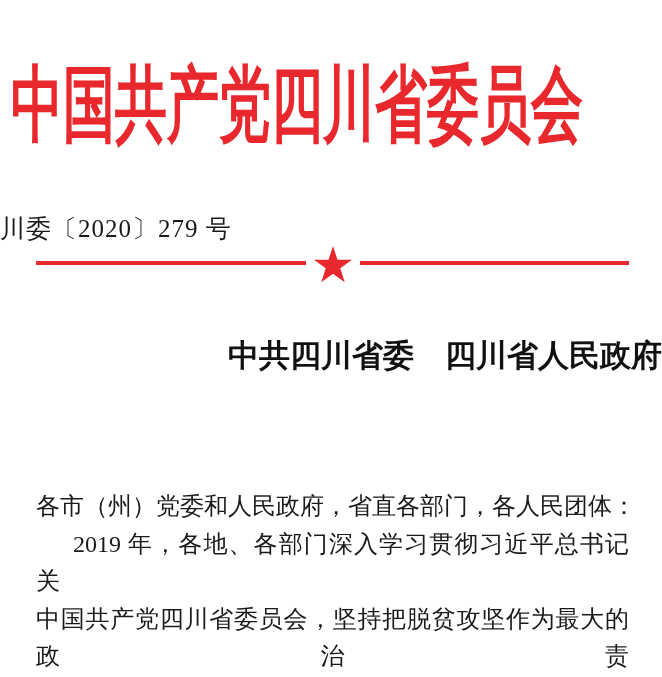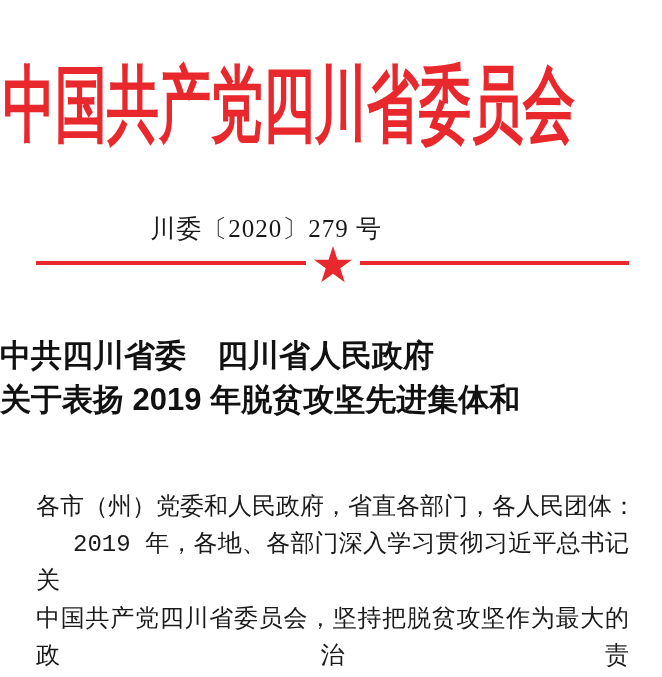--- a/index.html
+++ b/index.html
@@ -10,38 +10,38 @@
     position: relative;
     overflow: hidden;
   }
   .page {
     position: absolute; left: 0; top: 0;
     width: 662px; height: 677px;
     background: #ffffff;
   }
   
   .letterhead {
-    position: absolute; top: 60px; left: 8px;
+    position: absolute; top: 60px; left: 16px;
     width: 562px; height: 92px;
     display: flex; align-items: center; justify-content: center;
   }
   .letterhead-text {
     font-family: "Liberation Serif", serif;
     font-size: 52px; line-height: 1;
     font-weight: 700;
     color: #e8282c;
     white-space: nowrap;
     transform: scaleY(1.6);
     transform-origin: center;
   }
   
   .doc-number {
     position: absolute; top: 214px; left: 0;
     width: 532px;
-    text-align: center;
+    text-align: left;
     font-family: "Liberation Serif", serif;
     font-size: 25px; line-height: 30px;
     letter-spacing: 1px;
     color: #1a1a1a;
     white-space: nowrap;
   }
   
   .divider {
     position: absolute; top: 244px; left: 36px; right: 33px;
     height: 38px;
@@ -53,21 +53,21 @@
   }
   .star-wrap {
     margin: 0 7px;
     transform: translateY(2px);
     line-height: 0;
   }
   
   .doc-title {
     position: absolute; top: 334px; left: 0;
     width: 662px;
-    text-align: left;
+    text-align: right;
     font-family: "Liberation Sans", sans-serif;
     font-weight: 700;
     font-size: 31px; line-height: 44px;
     color: #111111;
     white-space: nowrap;
   }
   
   .doc-body {
     position: absolute; top: 488px; left: 36px;
     width: 593px;
@@ -76,21 +76,20 @@
     color: #1a1a1a;
   }
   .salutation {
     text-align: center;
     white-space: nowrap;
   }
   .para-line {
     text-align: justify;
     text-align-last: justify;
     text-justify: inter-character;
-    font-family: Liberation Mono, monospace;
   }
   .para-line.indent {
     text-indent: 37px;
   }
 </style>
 </head>
 <body>
 
 <div class="page">
 
@@ -105,21 +104,20 @@
     <span class="star-wrap">
       <svg width="40" height="38" viewBox="0 0 40 38" aria-hidden="true">
         <polygon fill="#e8282c" points="20,0 24.49,13.82 39.02,13.82 27.27,22.36 31.76,36.18 20,27.64 8.24,36.18 12.73,22.36 0.98,13.82 15.51,13.82"></polygon>
       </svg>
     </span>
     <div class="divider-line"></div>
   </div>
 
   <div class="doc-title">
     <div>中共四川省委　四川省人民政府</div>
-    <div>关于表扬 2019 年脱贫攻坚先进集体和</div>
   </div>
 
   <div class="doc-body">
     <div class="salutation">各市（州）党委和人民政府，省直各部门，各人民团体：</div>
     <div class="para-line indent">2019 年，各地、各部门深入学习贯彻习近平总书记关</div>
     <div class="para-line">中国共产党四川省委员会，坚持把脱贫攻坚作为最大的政治责</div>
     <div class="para-line">任、最大的民生工程、最大的发展机遇，作为“不忘初心、</div>
 
   </div>
 

